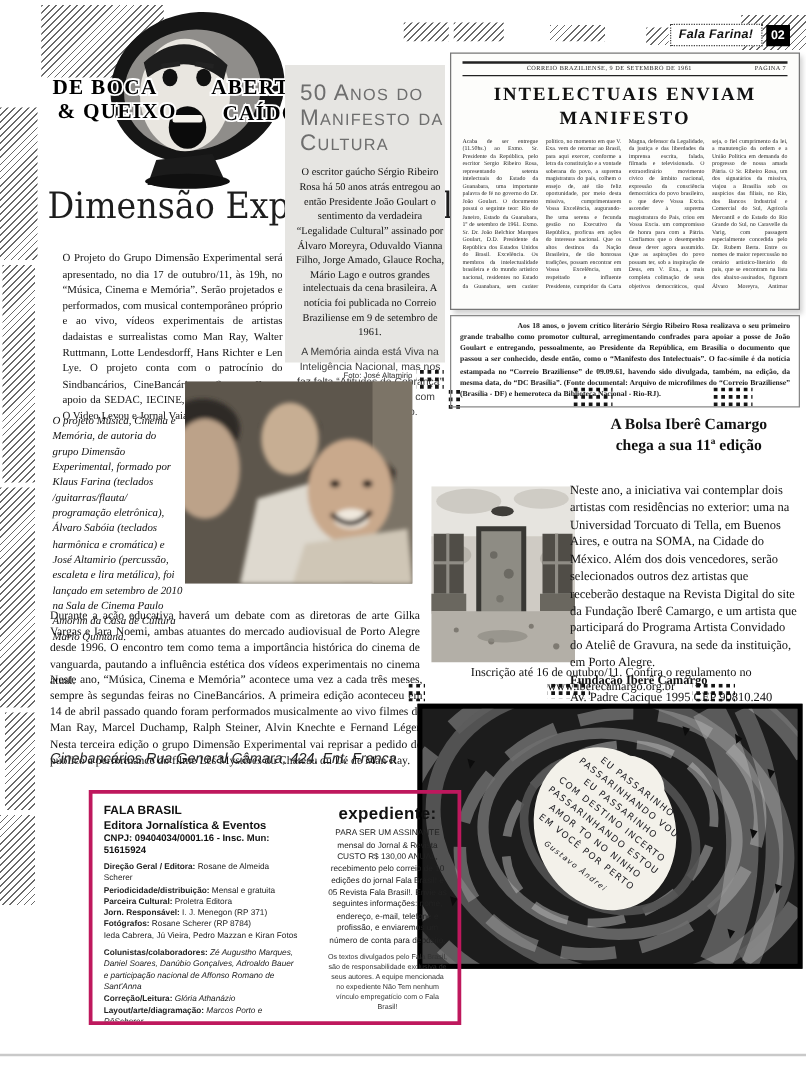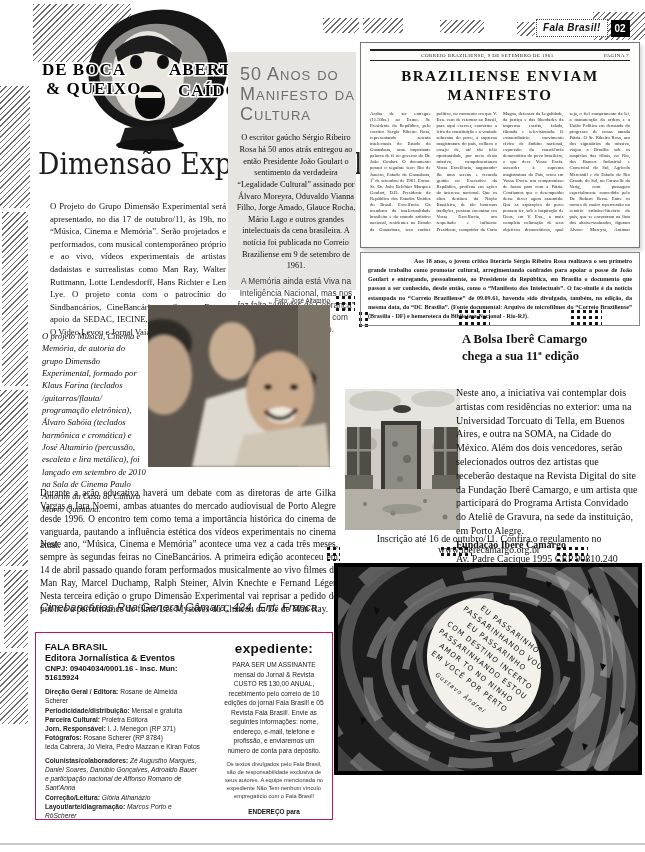--- a/index.html
+++ b/index.html
@@ -43,32 +43,32 @@
   #clip .hl2{word-spacing:13px;}
   #clip .cols{margin-top:6px;column-count:4;column-gap:6px;font-size:4.7px;line-height:1.3;
         text-align:justify;height:128px;overflow:hidden;color:#1c1c1c;}
   #clipcap{border:1px solid #888;padding:4px 7px;box-sizing:border-box;font-size:6.1px;
         font-weight:bold;line-height:1.5;text-align:justify;text-indent:46px;color:#1a1a1a;}
 
   
   #bolsa-banner{background:#8d8b88;box-sizing:border-box;}
   #bolsa-banner .bt{position:absolute;left:0;right:4px;bottom:6px;text-align:center;color:#ece9e4;
         font-size:10.5px;letter-spacing:.4px;}
-  #bolsa-head{font-weight:bold;font-size:12.5px;line-height:1.35;text-align:left;}
+  #bolsa-head{font-weight:bold;font-size:12.5px;line-height:1.35;text-align:center;}
   #bolsa-body{font-size:10px;line-height:1.38;text-align:left;}
   #bolsa-body .bold{font-weight:bold;}
   #inscr{font-size:9.8px;text-align:center;}
 
   
   #spiral{border:4px solid #000;background:#1c1c1c;box-sizing:border-box;}
   #artcap{font-family:"Liberation Sans",sans-serif;font-size:8.5px;line-height:1.4;text-align:center;color:#222;}
 
   
-  #mbox{border:1px solid #be185d;box-sizing:border-box;display:grid;grid-template-columns:156px 1fr;
-        padding:8px 7px 6px 9px;column-gap:22px;font-family:"Liberation Sans",sans-serif;overflow:hidden;}
+  #mbox{border:3px solid #be185d;box-sizing:border-box;display:grid;grid-template-columns:156px 1fr;
+        padding:8px 7px 6px 9px;column-gap:22px;font-family:"Liberation Sans",sans-serif;overflow:hidden;margin-left:36px;}
   #mbox .co1{font-size:9.5px;font-weight:bold;line-height:1.25;}
   #mbox .co3{font-size:7.6px;font-weight:bold;}
   .staffline{font-size:6.6px;line-height:1.4;color:#222;}
   .staffline b{font-weight:bold;}
   .staffline .it{font-style:italic;}
   #exped-title{font-weight:bold;font-size:13.5px;text-align:center;letter-spacing:.3px;}
   #exped-sub{font-size:6.6px;line-height:1.45;text-align:center;margin-top:4px;color:#222;}
   #exped-disc{font-size:5.7px;line-height:1.4;text-align:center;margin-top:6px;color:#333;}
   #endereco{margin-top:6px;text-align:center;font-size:6px;line-height:1.45;color:#111;}
   #endereco .et{font-weight:bold;font-size:6.4px;}
@@ -86,21 +86,21 @@
   <div class="abs hatch" style="left:440px;top:20px;width:44px;height:13px;"></div>
   <div class="abs hatch" style="left:517px;top:22px;width:18px;height:14px;"></div>
   <div class="abs hatch" style="left:593px;top:12px;width:52px;height:28px;"></div>
   <div class="abs hatch" style="left:0;top:86px;width:30px;height:122px;"></div>
   <div class="abs hatch" style="left:2px;top:212px;width:26px;height:174px;"></div>
   <div class="abs hatch" style="left:0;top:390px;width:28px;height:176px;"></div>
   <div class="abs hatch" style="left:4px;top:570px;width:24px;height:78px;"></div>
   <div class="abs hatch" style="left:0;top:652px;width:28px;height:72px;"></div>
 
   <div id="brandbox" class="abs" style="left:536px;top:19px;">
-    <span id="brandname">Fala Brasil!</span>
+    <span id="brandname">Fala Farina!</span>
     <span id="brandnum">02</span>
   </div>
 
   <svg class="abs" style="left:30px;top:2px;" width="205" height="150" viewBox="0 0 205 150">
     <ellipse cx="128" cy="68" rx="70" ry="60" fill="#161616" transform="rotate(-12 128 68)"></ellipse>
     <ellipse cx="124" cy="70" rx="55" ry="48" fill="#8f8d8a" transform="rotate(-12 124 70)"></ellipse>
     <ellipse cx="118" cy="74" rx="36" ry="45" fill="#e9e6e0"></ellipse>
     <path d="M85,48 Q118,18 152,50 L149,62 Q118,38 88,60 Z" fill="#1d1d1d"></path>
     <ellipse cx="106" cy="60" rx="6" ry="7" fill="#111"></ellipse>
     <ellipse cx="133" cy="60" rx="6" ry="7" fill="#111"></ellipse>
@@ -161,21 +161,21 @@
   <div class="abs dots" style="left:324px;top:547px;width:16px;height:14px;"></div>
   <div class="abs dots" style="left:438px;top:547px;width:34px;height:12px;"></div>
   <div class="abs dots" style="left:554px;top:547px;width:34px;height:14px;"></div>
 
   <div id="clip" class="abs" style="left:360px;top:42px;width:280px;height:206px;">
     <div class="mast">
       <span></span>
       <span>CORREIO BRAZILIENSE, 9 DE SETEMBRO DE 1961</span>
       <span>PAGINA 7</span>
     </div>
-    <div class="hl" style="margin-top:6px;">BRAZILIENSE ENVIAM MANIFESTO</div>
+    <div class="hl" style="margin-top:6px;">INTELECTUAIS ENVIAM MANIFESTO</div>
     <div class="cols just">Acaba de ser entregue (11.50hs.) ao Exmo. Sr. Presidente da República, pelo escritor Sergio Ribeiro Rosa, representando setenta intelectuais do Estado da Guanabara, uma importante palavra de fé no governo do Dr. João Goulart.  O documento possui o seguinte teor:  Rio de Janeiro, Estado da Guanabara, 1º de setembro de 1961. Exmo. Sr. Dr. João Belchior Marques Goulart, D.D. Presidente da República dos Estados Unidos do Brasil.  Excelência.  Os membros da intelectualidade brasileira e do mundo artístico nacional, residentes no Estado da Guanabara, sem caráter político, no momento em que V. Exa. vem de retornar ao Brasil, para aqui exercer, conforme a letra da constituição e a vontade soberana do povo, a suprema magistratura do país, colhem o ensejo de, até tão feliz oportunidade, por meio desta missiva, cumprimentarem Vossa Excelência, augurando-lhe uma serena e fecunda gestão no Executivo da República, profícua em ações do interesse nacional.  Que os altos destinos da Nação Brasileira, de tão honrosas tradições, possam encontrar em Vossa Excelência, um respeitado e influente Presidente, cumpridor da Carta Magna, defensor da Legalidade, da justiça e das liberdades da imprensa escrita, falada, filmada e televisionada.  O extraordinário movimento cívico de âmbito nacional, expressão da consciência democrática do povo brasileiro, o que deve Vossa Excia. ascender à suprema magistratura do País, criou em Vossa Excia. um compromisso de honra para com a Pátria. Confiamos que o desempenho desse dever agora assumido.  Que as aspirações do povo possam ter, sob a inspiração de Deus, em V. Exa., a mais completa colimação de seus objetivos democráticos, qual seja, o fiel cumprimento da lei, a manutenção da ordem e a União Política em demanda do progresso de nossa amada Pátria.  O Sr. Ribeiro Rosa, um dos signatários da missiva, viajou a Brasília sob os auspícios das filiais, no Rio, dos Bancos Industrial e Comercial do Sul, Agrícola Mercantil e do Estado do Rio Grande do Sul, no Caravelle da Varig, com passagem especialmente concedida pelo Dr. Rubem Berta. Entre os nomes de maior repercussão no cenário artístico-literário do país, que se encontram na lista dos abaixo-assinados, figuram Álvaro Moreyra, Antimar Rocha, Sônia Dutra, Afrânio Coutinho, Léo Jusi, Oswaldo Miranda, Milton Pedrosa, Helénio Fobes, Pinto de Godoy, Oduvaldo Vianna, Oduvaldo Vianna Filho, Don Rossé Cavaza, Jorge Amado, James Amado, Roberto Aziolly, Aníbal Machado, Diva Drummond, Alex Vianey, Beatriz Bandeira, Anísio Teixeira, Glauce Rocha, Antônio Bulhões, Carlos Ribeiro, Renato de Andrade, Mário Lago, Barbosa Mello, Fernando Torres, Dorida, Ênio Silveira, Elóra Pomolo e Moacyr Werneck de Castro.</div>
   </div>
   <div id="clipcap" class="abs" style="left:360px;top:252px;width:280px;">Aos 18 anos, o jovem crítico literário Sérgio Ribeiro Rosa realizava o seu primeiro grande trabalho como promotor cultural, arregimentando confrades para apoiar a posse de João Goulart e entregando, pessoalmente, ao Presidente da República, em Brasília o documento que passou a ser conhecido, desde então, como o “Manifesto dos Intelectuais”. O fac-símile é da notícia estampada no “Correio Braziliense” de 09.09.61, havendo sido divulgada, também, na edição, da mesma data, do “DC Brasília”. (Fonte documental: Arquivo de microfilmes do “Correio Braziliense” (Brasília - DF) e hemeroteca da Biblioteca Nacional - Rio-RJ).</div>
 
   <svg class="abs" style="left:345px;top:389px;" width="115" height="141" viewBox="0 0 115 141">
     <rect width="115" height="46" fill="#e6e4df"></rect>
     <ellipse cx="30" cy="12" rx="26" ry="10" fill="#b8b4ac" opacity=".55"></ellipse>
     <ellipse cx="88" cy="10" rx="22" ry="8" fill="#b8b4ac" opacity=".5"></ellipse>
     <ellipse cx="57" cy="20" rx="9" ry="4" fill="#3f3d39"></ellipse>
     <rect y="40" width="115" height="62" fill="#cfcbc4"></rect>

